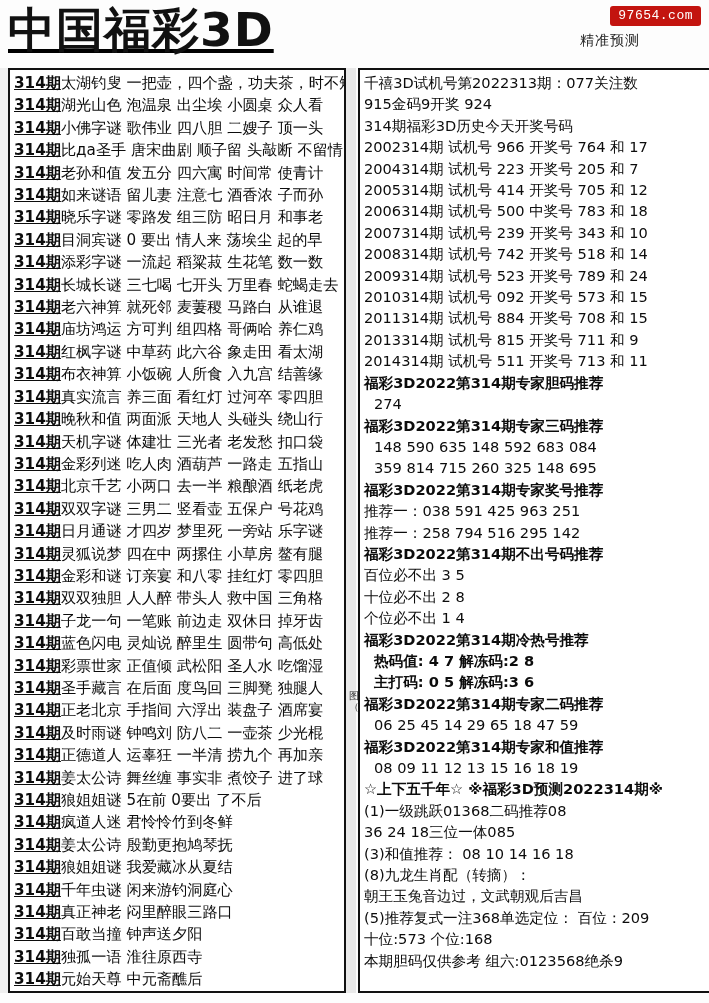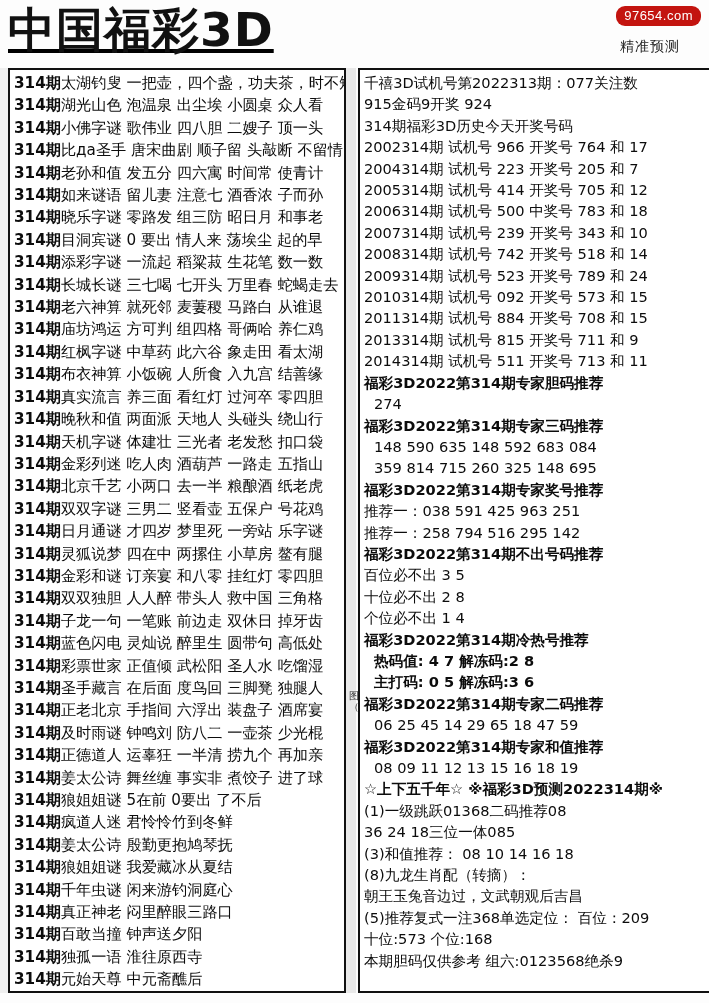--- a/index.html
+++ b/index.html
@@ -22,23 +22,23 @@
   
   .wm-badge {
     position: absolute;
     top: 6px;
     right: 8px;
     background: #c3140f;
     color: #ffffff;
     font-size: 13px;
     line-height: 20px;
     padding: 0 8px;
-    border-radius: 9px;
+    border-radius: 3px;
     letter-spacing: 0.5px;
-    font-family: Liberation Sans, sans-serif;
+    font-family: Liberation Mono, monospace;
   }
   
   .masthead {
     position: absolute;
     top: 2px;
     left: 8px;
     height: 58px;
     width: 560px;
     overflow: hidden;
     text-decoration: underline;
@@ -47,27 +47,26 @@
     font-size: 47px;
     font-weight: bold;
     letter-spacing: 1px;
     color: #111;
     white-space: nowrap;
     font-family: "DejaVu Sans", "Liberation Sans", sans-serif;
     line-height: 56px;
   }
   .mast-sub {
     position: absolute;
-    top: 38px;
+    top: 32px;
     left: 580px;
     font-size: 14px;
     color: #222;
     white-space: nowrap;
     letter-spacing: 1px;
-    margin-left: 40px;
   }
   
   .panel {
     position: absolute;
     box-sizing: border-box;
     border: 2px solid #111;
     background: #ffffff;
     overflow: hidden;
   }
   .panel-left {
@@ -113,20 +112,21 @@
   .vline {
     font-size: 15.2px;
     line-height: 22.4px;
     color: #0c0c0c;
     white-space: nowrap;
     letter-spacing: 0px;
     font-family: "DejaVu Sans", "Liberation Sans", sans-serif;
   }
   .vline .lead {
     font-weight: bold;
+    text-decoration: underline;
   }
   
   .rline {
     font-size: 14.6px;
     line-height: 21.4px;
     color: #0c0c0c;
     white-space: nowrap;
     font-family: "DejaVu Sans", "Liberation Sans", sans-serif;
   }
   .rline.b {

